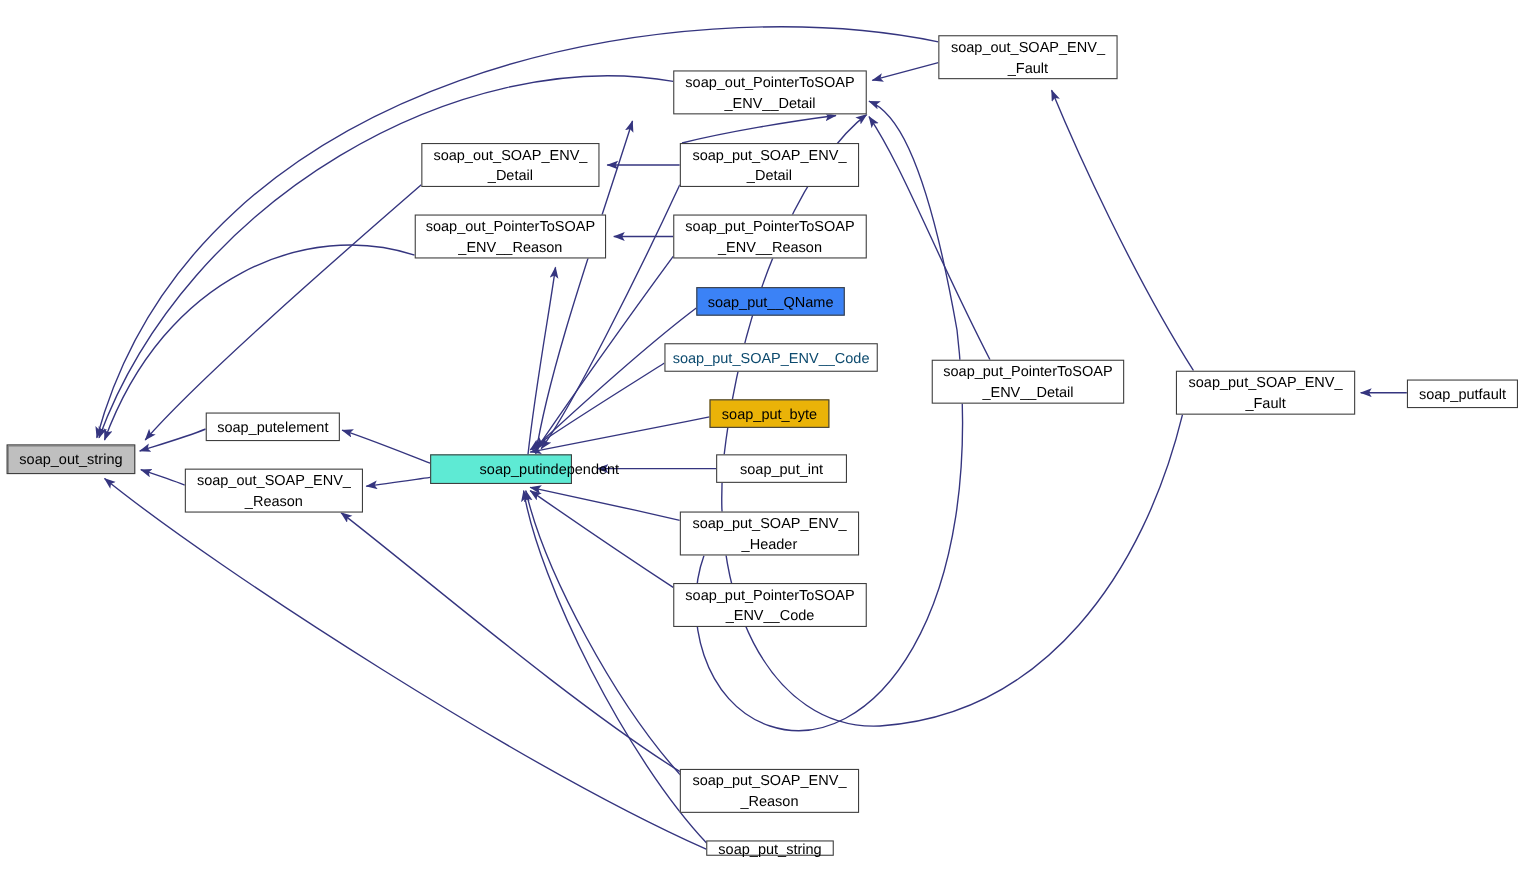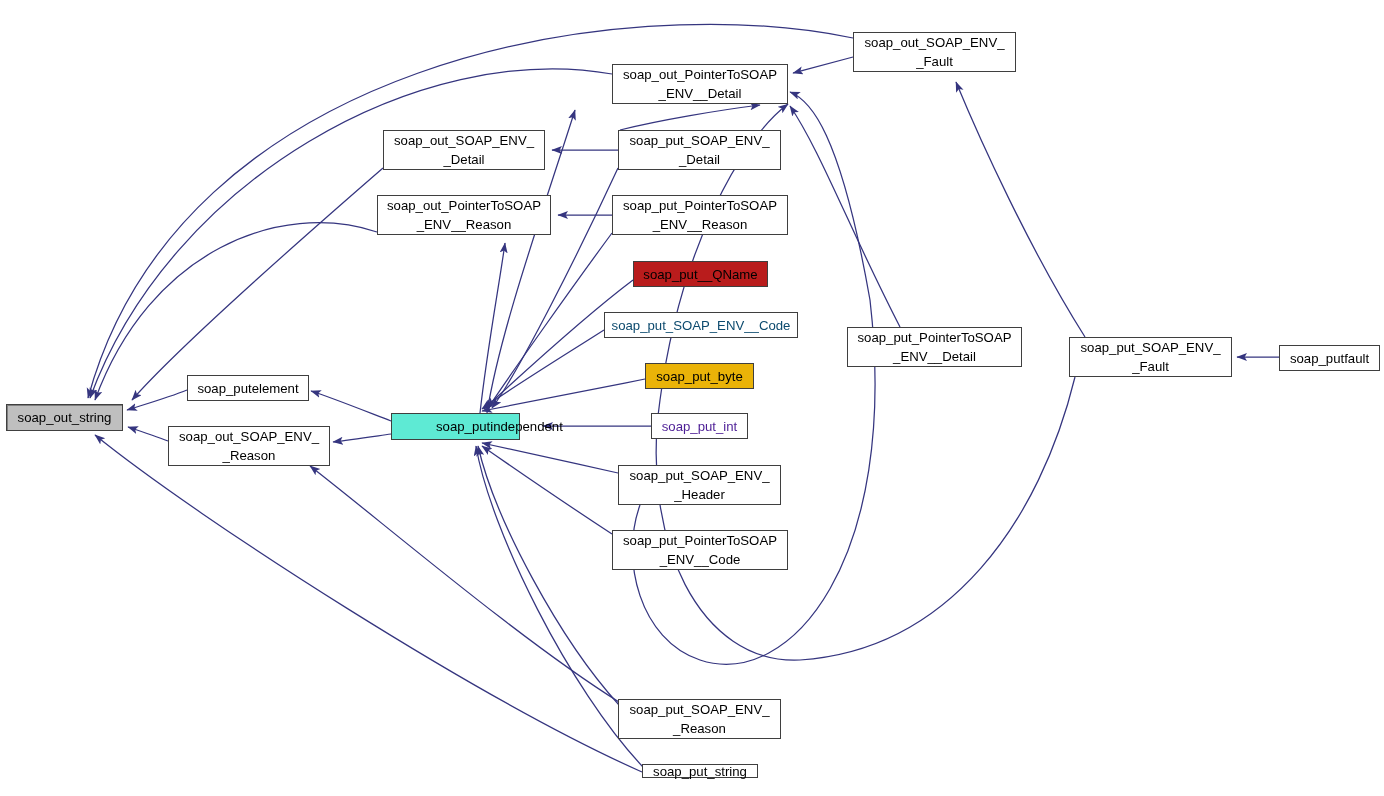--- a/index.html
+++ b/index.html
@@ -86,24 +86,24 @@
 _Detail</span></div>
     <div class="node" style="left: 377px; top: 195px; width: 174px; height: 40px; background: rgb(255, 255, 255); color: rgb(0, 0, 0);"><span class="lbl">soap_out_PointerToSOAP
 _ENV__Reason</span></div>
     <div class="node" style="left: 391px; top: 413px; width: 129px; height: 27px; background: #5eead4; color: rgb(0, 0, 0); padding-left: 44px;"><span class="lbl">soap_putindependent</span></div>
     <div class="node" style="left: 612px; top: 64px; width: 176px; height: 40px; background: rgb(255, 255, 255); color: rgb(0, 0, 0);"><span class="lbl">soap_out_PointerToSOAP
 _ENV__Detail</span></div>
     <div class="node" style="left: 618px; top: 130px; width: 163px; height: 40px; background: rgb(255, 255, 255); color: rgb(0, 0, 0);"><span class="lbl">soap_put_SOAP_ENV_
 _Detail</span></div>
     <div class="node" style="left: 612px; top: 195px; width: 176px; height: 40px; background: rgb(255, 255, 255); color: rgb(0, 0, 0);"><span class="lbl">soap_put_PointerToSOAP
 _ENV__Reason</span></div>
-    <div class="node" style="left: 633px; top: 261px; width: 135px; height: 26px; background: #b91c1c; color: rgb(0, 0, 0);"><span class="lbl">soap_put__QName</span></div>
+    <div class="node" style="left: 633px; top: 261px; width: 135px; height: 26px; background: #3b82f6; color: rgb(0, 0, 0);"><span class="lbl">soap_put__QName</span></div>
     <div class="node" style="left: 604px; top: 312px; width: 194px; height: 26px; background: rgb(255, 255, 255); color: #0c4a6e;"><span class="lbl">soap_put_SOAP_ENV__Code</span></div>
     <div class="node" style="left: 645px; top: 363px; width: 109px; height: 26px; background: #eab308; color: rgb(0, 0, 0);"><span class="lbl">soap_put_byte</span></div>
-    <div class="node" style="left: 651px; top: 413px; width: 97px; height: 26px; background: rgb(255, 255, 255); color: #4c1d95;"><span class="lbl">soap_put_int</span></div>
+    <div class="node" style="left: 651px; top: 413px; width: 119px; height: 26px; background: rgb(255, 255, 255); color: #000000;"><span class="lbl">soap_put_int</span></div>
     <div class="node" style="left: 618px; top: 465px; width: 163px; height: 40px; background: rgb(255, 255, 255); color: rgb(0, 0, 0);"><span class="lbl">soap_put_SOAP_ENV_
 _Header</span></div>
     <div class="node" style="left: 612px; top: 530px; width: 176px; height: 40px; background: rgb(255, 255, 255); color: rgb(0, 0, 0);"><span class="lbl">soap_put_PointerToSOAP
 _ENV__Code</span></div>
     <div class="node" style="left: 618px; top: 699px; width: 163px; height: 40px; background: rgb(255, 255, 255); color: rgb(0, 0, 0);"><span class="lbl">soap_put_SOAP_ENV_
 _Reason</span></div>
     <div class="node" style="left: 642px; top: 764px; width: 116px; height: 14px; background: rgb(255, 255, 255); color: rgb(0, 0, 0);"><span class="lbl">soap_put_string</span></div>
     <div class="node" style="left: 853px; top: 32px; width: 163px; height: 40px; background: rgb(255, 255, 255); color: rgb(0, 0, 0);"><span class="lbl">soap_out_SOAP_ENV_
 _Fault</span></div>
     <div class="node" style="left: 847px; top: 327px; width: 175px; height: 40px; background: rgb(255, 255, 255); color: rgb(0, 0, 0);"><span class="lbl">soap_put_PointerToSOAP

